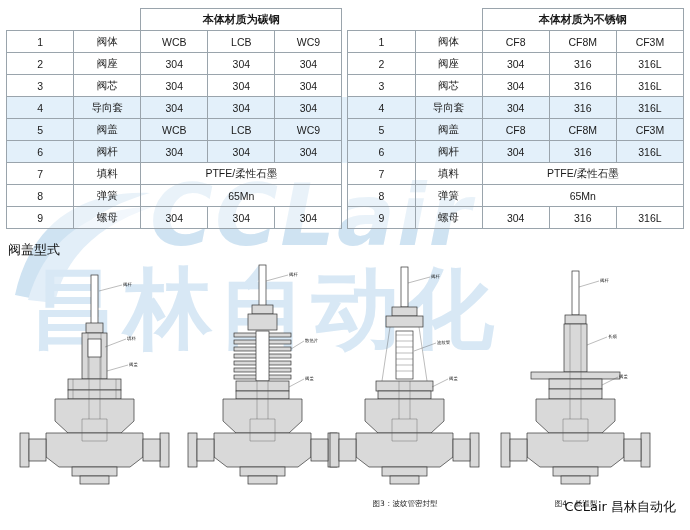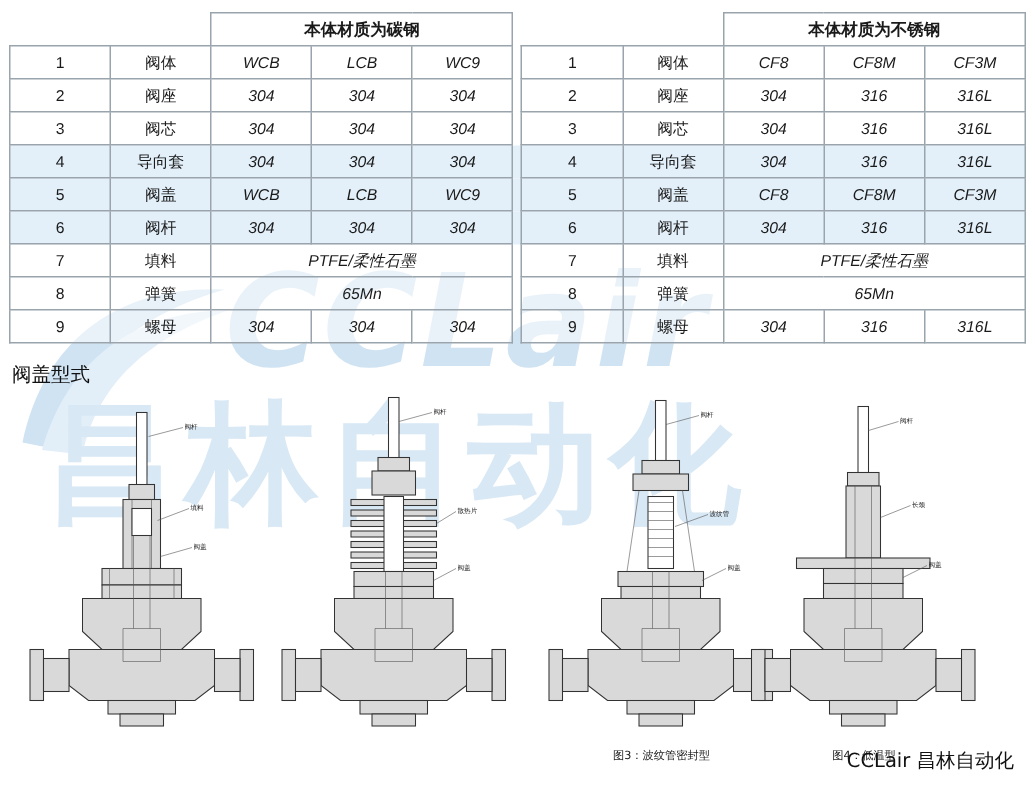--- a/index.html
+++ b/index.html
@@ -80,21 +80,21 @@
   table.mat tr.hdr td.blank {
     border: none;
     background: transparent;
   }
   table.mat tr.hdr td.grp {
     border: 1px solid #9aa4ac;
     background: rgba(255,255,255,0.55);
   }
   td.num { width: 30px; }
   td.part { width: 68px; }
-  td.val { width: 68px; font-style: italic; }
+  td.val { width: 68px; }
   td.gap { width: 6px; border: none !important; background: transparent !important; }
   .hl td { background: #e3f0fa !important; }
 
   
   .sec-title {
     position: relative;
     z-index: 2;
     margin: 12px 0 0 8px;
     font-size: 13px;
     color: #111;
@@ -361,21 +361,21 @@
       <rect class="lnf" x="70" y="215" width="29" height="8"></rect>
       <line class="thin" x1="88" y1="20" x2="110" y2="14"></line>
       <text class="lbl" x="111" y="15">阀杆</text>
       <line class="thin" x1="113" y1="88" x2="126" y2="80"></line>
       <text class="lbl" x="127" y="81">散热片</text>
       <line class="thin" x1="111" y1="126" x2="126" y2="118"></line>
       <text class="lbl" x="127" y="119">阀盖</text>
     </svg>
   </div>
 
-  <div class="fig" style="left:356px;">
+  <div class="fig" style="left:320px;">
     <svg width="170" height="238" viewBox="0 0 170 238">
       <rect class="lnw" x="81" y="6" width="7" height="40"></rect>
       <rect class="lnf" x="72" y="46" width="25" height="9"></rect>
       <rect class="lnf" x="66" y="55" width="37" height="11"></rect>
 
       <path class="thin" d="M70,66 L62,120 M99,66 L107,120"></path>
 
       <rect class="lnw" x="76" y="70" width="17" height="48"></rect>
       <g class="thin">
         <line x1="76" y1="74" x2="93" y2="74"></line>

